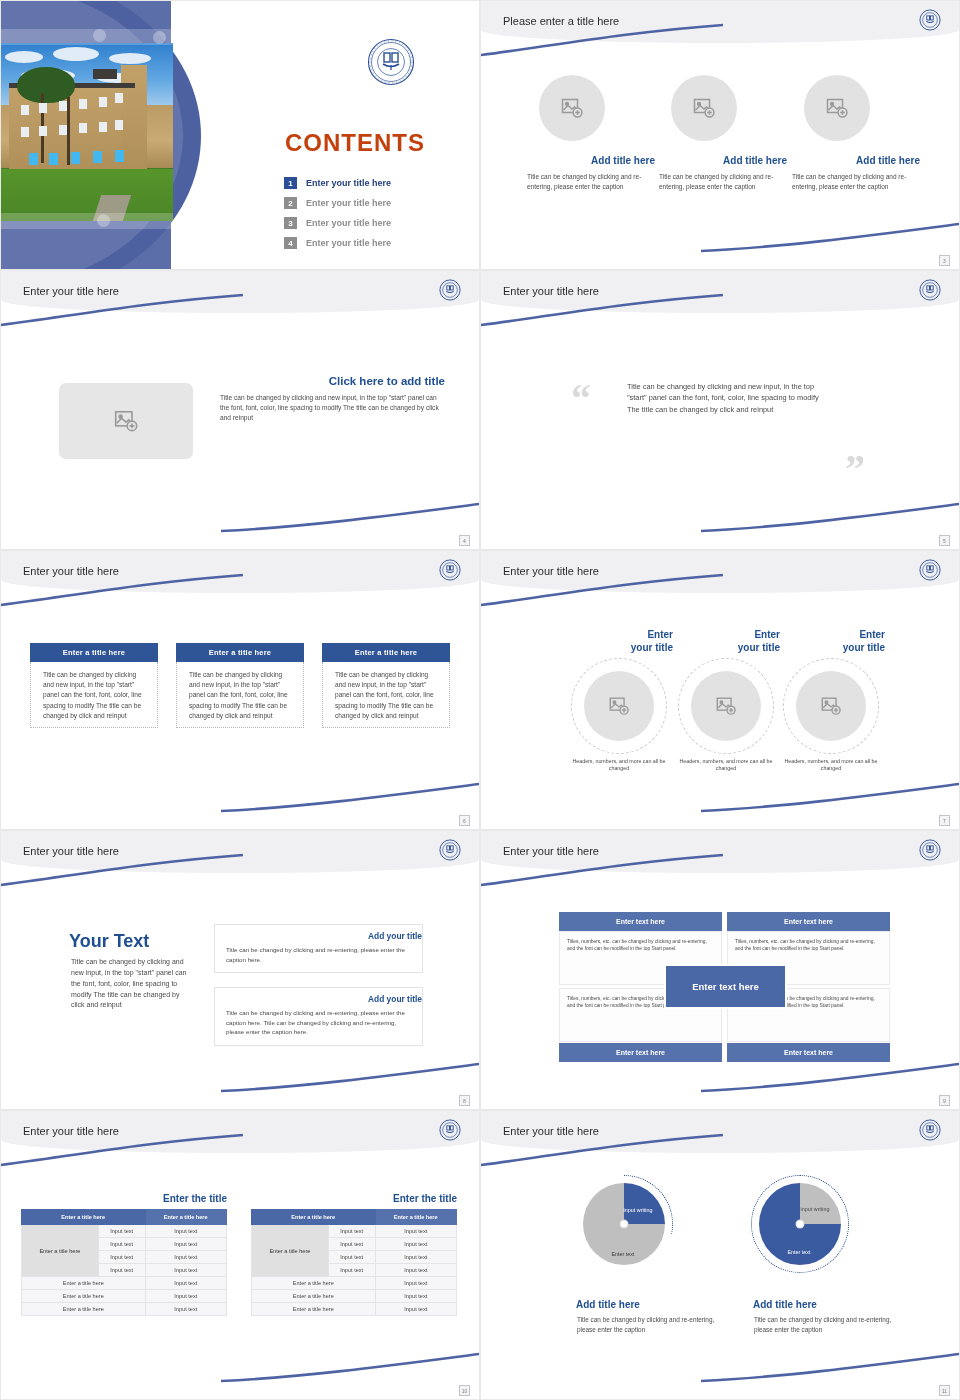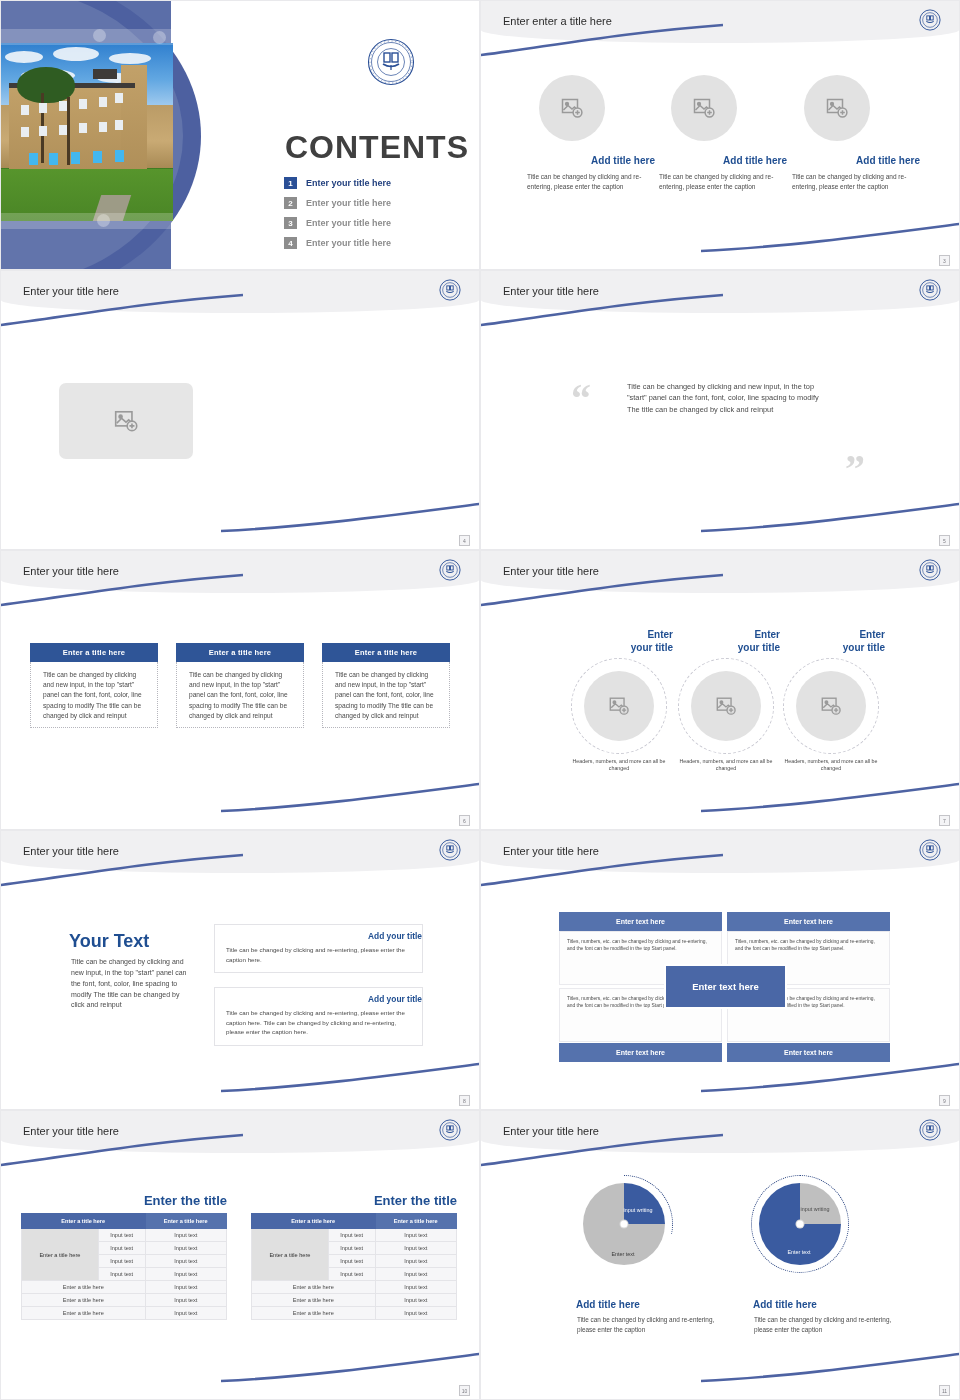--- a/index.html
+++ b/index.html
@@ -67,21 +67,21 @@
     position:absolute; left:0; width:172px; height:16px;
     background:rgba(255,255,255,.22);
   }
   .cover .dot{
     position:absolute; width:13px; height:13px; border-radius:50%;
     background:rgba(255,255,255,.30);
   }
   .cover .seal{ position:absolute; right:64px; top:37px; }
   .cover .ctitle{
     position:absolute; left:284px; top:128px;
-    font-size:32px; font-weight:bold; color:#404040; letter-spacing:1px;
+    font-size:24px; font-weight:bold; color:#c2410c; letter-spacing:1px;
   }
   .cover .clist{ position:absolute; left:283px; top:172px; }
   .cover .crow{ display:flex; align-items:center; height:20px; }
   .cover .cnum{
     width:13px; height:12px; margin-right:9px;
     color:#fff; font-size:8px; font-weight:bold;
     display:flex; align-items:center; justify-content:center;
     background:#8d8d8d;
   }
   .cover .crow.active .cnum{ background:#2a4f96; }
@@ -193,21 +193,21 @@
   }
   .s8center{
     position:absolute; background:#4a67a6; color:#fff;
     font-size:9.5px; font-weight:bold;
     display:flex; align-items:center; justify-content:center;
     border:2px solid #fff;
   }
 
   
   .s9wrap{ position:absolute; top:82px; }
-  .s9title{ font-size:13px; font-weight:bold; margin-bottom:5px; }
+  .s9title{ font-size:10px; font-weight:bold; margin-bottom:5px; }
   table.s9{ border-collapse:collapse; width:206px; }
   table.s9 td,table.s9 th{
     border:1px solid #e4e4e8;
     font-size:5.6px; color:#4a4a4a; text-align:center;
     padding:3px 2px; font-weight:normal;
   }
   table.s9 th{
     background:#4a67a6; color:#fff; font-weight:bold;
     border:1px solid #4a67a6; padding:4px 2px;
   }
@@ -316,21 +316,21 @@
       </div>
       <div class="crow">
         <span class="cnum">4</span>
         <span class="ctxt">Enter your title here</span>
       </div>
     </div>
   </div>
 
   <div class="slide">
     <div class="hdr"></div>
-    <div class="hdr-title">Enter enter a title here</div>
+    <div class="hdr-title">Please enter a title here</div>
     <div class="seal-sm">
       <svg width="22" height="22" viewBox="0 0 48 48">
         <circle cx="24" cy="24" r="22" fill="none" stroke="#2a4f96" stroke-width="2"></circle>
         <circle cx="24" cy="24" r="16" fill="none" stroke="#2a4f96" stroke-width="1.4"></circle>
         <rect x="17" y="15" width="6" height="9" fill="none" stroke="#2a4f96" stroke-width="2"></rect>
         <rect x="25" y="15" width="6" height="9" fill="none" stroke="#2a4f96" stroke-width="2"></rect>
         <path d="M16 27 q8 5 16 0" fill="none" stroke="#2a4f96" stroke-width="2.2"></path>
       </svg>
     </div>
     <div class="swoosh-top">
@@ -414,20 +414,24 @@
 
     <div class="ph-rect s3img">
       <svg width="26" height="26" viewBox="0 0 24 24" fill="none" stroke="#9a9a9a" stroke-width="1.5">
         <rect x="2.5" y="3.5" width="15" height="13"></rect>
         <circle cx="7" cy="8" r="1.4" fill="#9a9a9a"></circle>
         <path d="M3.5 14 L8 9.5 L12 13 L14.5 11 L17 13.5"></path>
         <circle cx="17.5" cy="16.5" r="4.4" fill="#e6e6e6" stroke="#9a9a9a"></circle>
         <path d="M17.5 14.2 v4.6 M15.2 16.5 h4.6"></path>
       </svg>
     </div>
+    <div class="s3txt">
+      <div class="s3h h-blue">Click here to add title</div>
+      <div class="s3p body-txt">Title can be changed by clicking and new input, in the top "start" panel can the font, font, color, line spacing to modify The title can be changed by click and reinput</div>
+    </div>
     <div class="pagenum">4</div>
   </div>
 
   <div class="slide">
     <div class="hdr"></div>
     <div class="hdr-title">Enter your title here</div>
     <div class="seal-sm">
       <svg width="22" height="22" viewBox="0 0 48 48">
         <circle cx="24" cy="24" r="22" fill="none" stroke="#2a4f96" stroke-width="2"></circle>
         <circle cx="24" cy="24" r="16" fill="none" stroke="#2a4f96" stroke-width="1.4"></circle>

